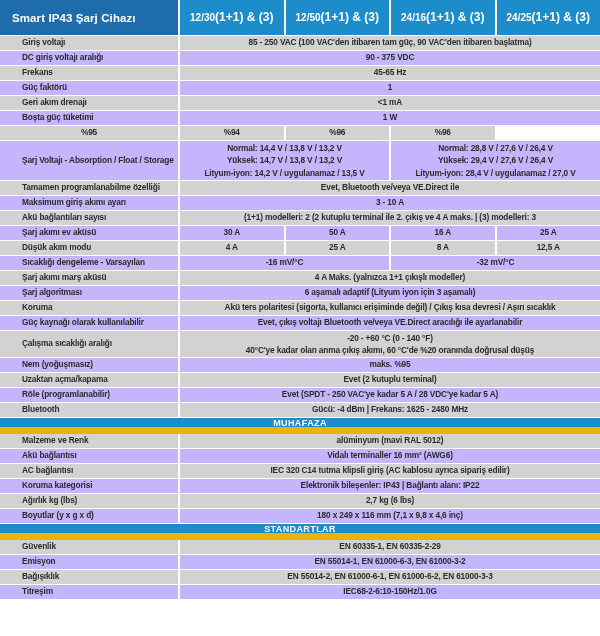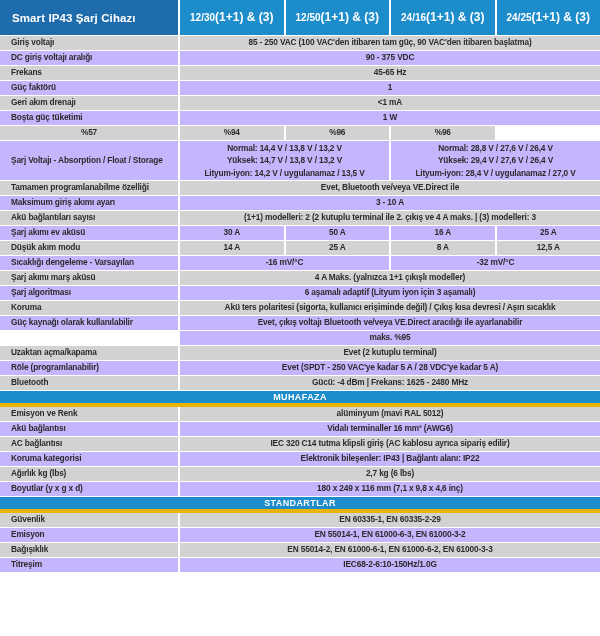--- a/index.html
+++ b/index.html
@@ -30,31 +30,31 @@
     font-size:10px; font-weight:bold; line-height:1.3; text-align:center;
   }
   .hdr-col .variant { font-size:12px; }
 
   .cell {
     display:flex; align-items:center; justify-content:center;
     font-size:8.3px; font-weight:bold; color:#2b2b2b;
     letter-spacing:-0.15px; white-space:nowrap; overflow:hidden;
     text-align:center; line-height:1.2;
   }
-  .label { justify-content:flex-start; padding-left:11px; text-align:left; }
+  .label { justify-content:flex-start; padding-left:22px; text-align:left; }
   .d > .cell { background:#d2d2d2; }
   .l > .cell { background:#c4b5fd; }
   .span4  { grid-column:2 / 6; }
   .span2a { grid-column:2 / 4; }
   .span2b { grid-column:4 / 6; }
   .multi  { flex-direction:column; justify-content:center; }
   .multi div { line-height:12.5px; }
 
   .section-bar {
-    height:16px; border-bottom:4px solid #eab308;
+    height:16px; border-bottom:7px solid #eab308;
     background:#1c8ccb; color:#fff;
     display:flex; align-items:center; justify-content:center;
     font-size:9px; font-weight:bold; letter-spacing:0.4px;
   }
 </style>
 </head>
 <body>
 
 <div class="sheet">
 
@@ -96,21 +96,21 @@
   </div>
   <div class="grid-row d">
     <div class="cell label">Geri akım drenajı</div>
     <div class="cell span4">&lt;1 mA</div>
   </div>
   <div class="grid-row l">
     <div class="cell label">Boşta güç tüketimi</div>
     <div class="cell span4">1 W</div>
   </div>
   <div class="grid-row d">
-    <div class="cell">%57</div>
+    <div class="cell">%95</div>
     <div class="cell">%94</div>
     <div class="cell">%96</div>
     <div class="cell">%96</div>
   </div>
   <div class="grid-row l h40">
     <div class="cell label">Şarj Voltajı - Absorption / Float / Storage</div>
     <div class="cell span2a multi">
       <div>Normal: 14,4 V / 13,8 V / 13,2 V</div>
       <div>Yüksek: 14,7 V / 13,8 V / 13,2 V</div>
       <div>Lityum-iyon: 14,2 V / uygulanamaz / 13,5 V</div>
@@ -135,21 +135,21 @@
   </div>
   <div class="grid-row l">
     <div class="cell label">Şarj akımı ev aküsü</div>
     <div class="cell">30 A</div>
     <div class="cell">50 A</div>
     <div class="cell">16 A</div>
     <div class="cell">25 A</div>
   </div>
   <div class="grid-row d">
     <div class="cell label">Düşük akım modu</div>
-    <div class="cell">14 A</div>
+    <div class="cell">4 A</div>
     <div class="cell">25 A</div>
     <div class="cell">8 A</div>
     <div class="cell">12,5 A</div>
   </div>
   <div class="grid-row l">
     <div class="cell label">Sıcaklığı dengeleme - Varsayılan</div>
     <div class="cell span2a">-16 mV/°C</div>
     <div class="cell span2b">-32 mV/°C</div>
   </div>
   <div class="grid-row d">
@@ -161,40 +161,48 @@
     <div class="cell span4">6 aşamalı adaptif (Lityum iyon için 3 aşamalı)</div>
   </div>
   <div class="grid-row d">
     <div class="cell label">Koruma</div>
     <div class="cell span4">Akü ters polaritesi (sigorta, kullanıcı erişiminde değil) / Çıkış kısa devresi / Aşırı sıcaklık</div>
   </div>
   <div class="grid-row l">
     <div class="cell label">Güç kaynağı olarak kullanılabilir</div>
     <div class="cell span4">Evet, çıkış voltajı Bluetooth ve/veya VE.Direct aracılığı ile ayarlanabilir</div>
   </div>
-  <div class="grid-row l">
+  <div class="grid-row d h27">
+    <div class="cell label">Çalışma sıcaklığı aralığı</div>
+    <div class="cell span4 multi">
+      <div>-20 - +60 °C (0 - 140 °F)</div>
+      <div>40°C'ye kadar olan anma çıkış akımı, 60 °C'de %20 oranında doğrusal düşüş</div>
+    </div>
+  </div>
+  <div class="grid-row l">
+    <div class="cell label">Nem (yoğuşmasız)</div>
     <div class="cell span4">maks. %95</div>
   </div>
   <div class="grid-row d">
     <div class="cell label">Uzaktan açma/kapama</div>
     <div class="cell span4">Evet (2 kutuplu terminal)</div>
   </div>
   <div class="grid-row l">
     <div class="cell label">Röle (programlanabilir)</div>
     <div class="cell span4">Evet (SPDT - 250 VAC'ye kadar 5 A / 28 VDC'ye kadar 5 A)</div>
   </div>
   <div class="grid-row d">
     <div class="cell label">Bluetooth</div>
     <div class="cell span4">Gücü: -4 dBm | Frekans: 1625 - 2480 MHz</div>
   </div>
 
   <div class="section-bar">MUHAFAZA</div>
 
   <div class="grid-row d">
-    <div class="cell label">Emisyon ve Renk</div>
+    <div class="cell label">Malzeme ve Renk</div>
     <div class="cell span4">alüminyum (mavi RAL 5012)</div>
   </div>
   <div class="grid-row l">
     <div class="cell label">Akü bağlantısı</div>
     <div class="cell span4">Vidalı terminaller 16 mm² (AWG6)</div>
   </div>
   <div class="grid-row d">
     <div class="cell label">AC bağlantısı</div>
     <div class="cell span4">IEC 320 C14 tutma klipsli giriş (AC kablosu ayrıca sipariş edilir)</div>
   </div>

